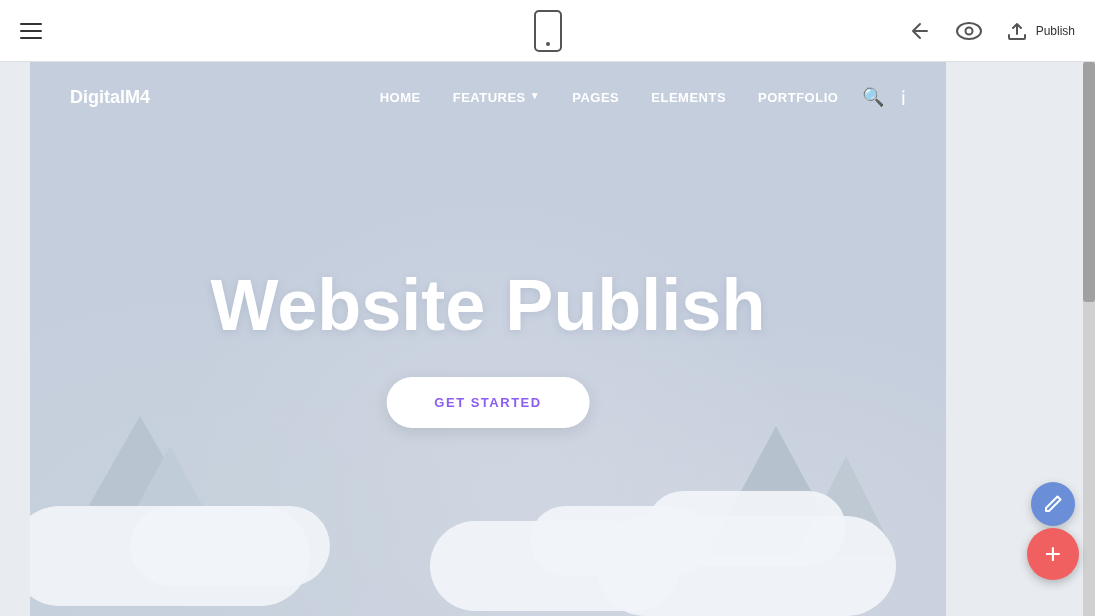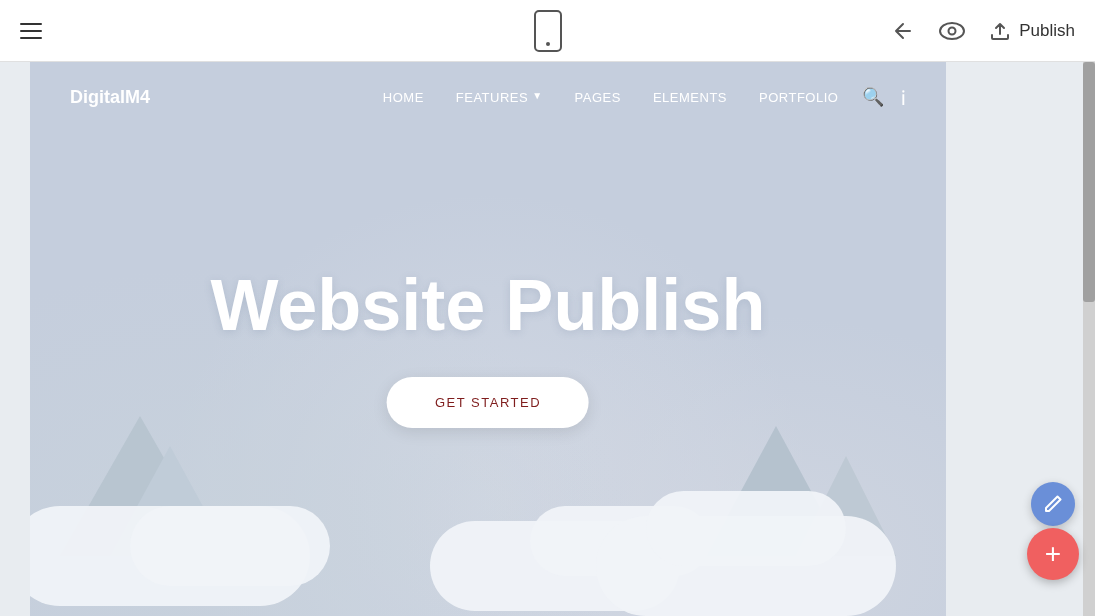--- a/index.html
+++ b/index.html
@@ -77,21 +77,21 @@
       justify-content: center;
       color: #555;
     }
     .publish-btn {
       display: flex;
       align-items: center;
       gap: 8px;
       background: none;
       border: none;
       cursor: pointer;
-      font-size: 17px;
+      font-size: 12px;
       font-weight: 500;
       color: #333;
     }
     .publish-btn svg {
       color: #555;
     }
 
     
     .main-content {
       width: 1095px;
@@ -231,21 +231,21 @@
     }
     .nav-links {
       display: flex;
       align-items: center;
       gap: 32px;
       margin-right: 24px;
     }
     .nav-link {
       color: white;
       font-size: 13px;
-      font-weight: 400;
+      font-weight: 700;
       text-transform: uppercase;
       letter-spacing: 0.5px;
       cursor: pointer;
       display: flex;
       align-items: flex-start;
       gap: 4px;
     }
     .nav-link-arrow {
       font-size: 10px;
     }
@@ -274,25 +274,25 @@
       font-weight: 700;
       color: white;
       line-height: 1.1;
       text-shadow: 0 2px 8px rgba(100,120,150,0.2);
       white-space: nowrap;
     }
     .hero-btn {
       margin-top: 32px;
       display: inline-block;
       background: white;
-      color: #7f1d1d;
+      color: #8b5cf6;
       padding: 18px 48px;
       border-radius: 40px;
       font-size: 13px;
-      font-weight: 400;
+      font-weight: 700;
       letter-spacing: 1.5px;
       text-transform: uppercase;
       cursor: pointer;
       border: none;
       box-shadow: 0 4px 16px rgba(0,0,0,0.1);
     }
 
     
     .fab-edit {
       position: absolute;

